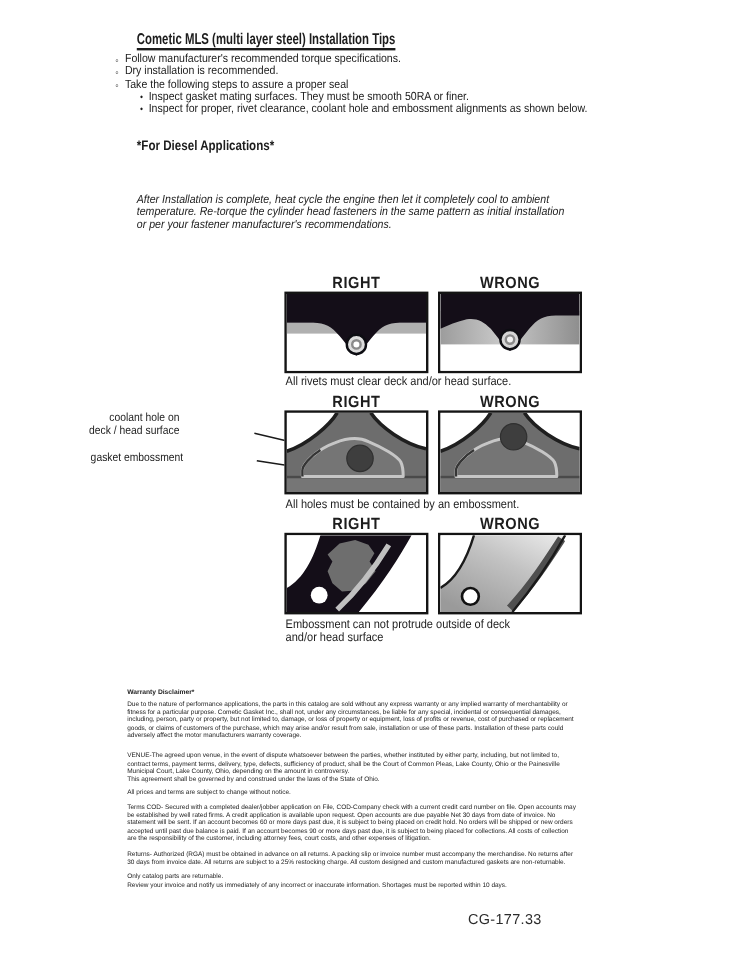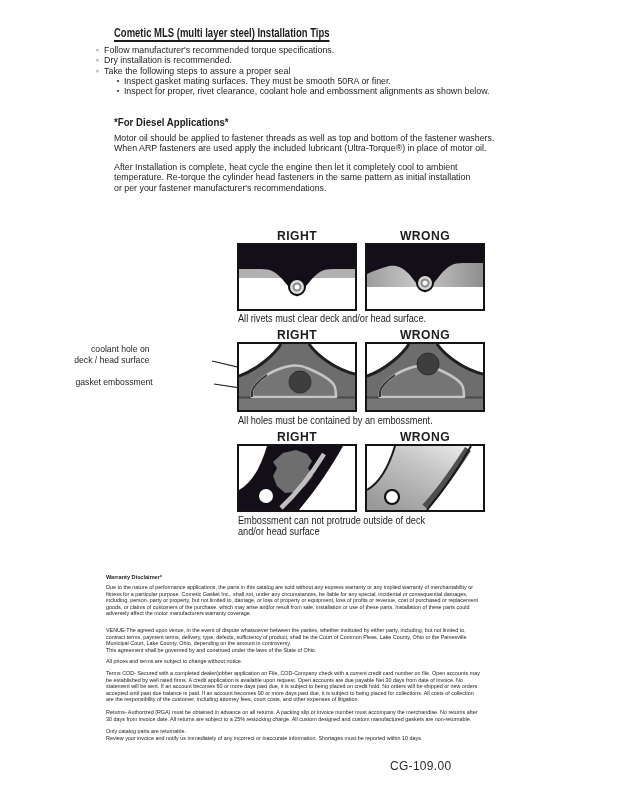--- a/index.html
+++ b/index.html
@@ -16,21 +16,21 @@
               transform:scaleX(0.9);transform-origin:left top;}
   .bullet-row .marker{width:9px;font-size:9px;}
   .bullet-row.level2{padding-left:23px;}
   .bullet-row.level2 .marker{font-size:8px;width:8px;}
 
   .diesel-heading{left:114px;top:116px;font-size:11.5px;font-weight:bold;white-space:nowrap;
                   transform:scaleX(0.84);transform-origin:left top;}
   .bodypara .tline{white-space:nowrap;font-size:9.8px;line-height:10.4px;
                    transform:scaleX(0.9);transform-origin:left top;}
   .para1{left:114px;top:133px;}
-  .para2{left:114px;top:162px;}
+  .para2{left:114px;top:162px;font-style:italic;}
   .para3{left:114px;top:203px;}
 
   
   .rw-label{width:120px;text-align:center;font-size:13.5px;font-weight:600;letter-spacing:0.5px;
             color:#1d1d1d;transform:scaleX(0.9);transform-origin:center top;}
   .dbox{width:116px;border:2px solid #141414;background:#fff;font-size:0;line-height:0;}
   .caption{font-size:10.2px;line-height:11px;white-space:nowrap;
            transform:scaleX(0.9);transform-origin:left top;}
   .side-label{font-size:9.8px;line-height:11px;text-align:right;white-space:nowrap;
               transform:scaleX(0.88);transform-origin:right top;}
@@ -65,24 +65,20 @@
         <span>Inspect gasket mating surfaces.  They must be smooth 50RA or finer.</span>
       </div>
       <div class="bullet-row level2">
         <span class="marker">•</span>
         <span>Inspect for proper, rivet clearance, coolant hole and embossment alignments as shown below.</span>
       </div>
     </div>
 
   <div class="abs diesel-heading">*For Diesel Applications*</div>
 
-  <div class="abs bodypara para1">
-      <div class="tline">Motor oil should be applied to fastener threads as well as top and bottom of the fastener washers.</div>
-      <div class="tline">When ARP fasteners are used apply the included lubricant (Ultra-Torque®) in place of motor oil.</div>
-    </div>
   <div class="abs bodypara para2">
       <div class="tline">After Installation is complete, heat cycle the engine then let it completely cool to ambient</div>
       <div class="tline">temperature. Re-torque the cylinder head fasteners in the same pattern as initial installation</div>
       <div class="tline">or per your fastener manufacturer's recommendations.</div>
     </div>
 
   <div class="abs rw-label" style="left:237px;top:228px;">RIGHT</div>
   <div class="abs rw-label" style="left:365px;top:228px;">WRONG</div>
 
   <div class="abs dbox" style="left:237px;top:243px;">
@@ -223,15 +219,15 @@
     </div>
   <div class="abs smallprint" style="left:106px;top:709px;">
       <div class="tline">Returns- Authorized (RGA) must be obtained in advance on all returns.  A packing slip or invoice number must accompany the merchandise.  No returns after</div>
       <div class="tline">30 days from invoice date.  All returns are subject to a 25% restocking charge.  All custom designed and custom manufactured gaskets are non-returnable.</div>
     </div>
   <div class="abs smallprint" style="left:106px;top:728px;">
       <div class="tline">Only catalog parts are returnable.</div>
       <div class="tline">Review your invoice and notify us immediately of any incorrect or inaccurate information.  Shortages must be reported within 10 days.</div>
     </div>
 
-  <div class="abs footer-code">CG-109.00</div>
+  <div class="abs footer-code">CG-177.33</div>
 
 </div>
 
 </body></html>

